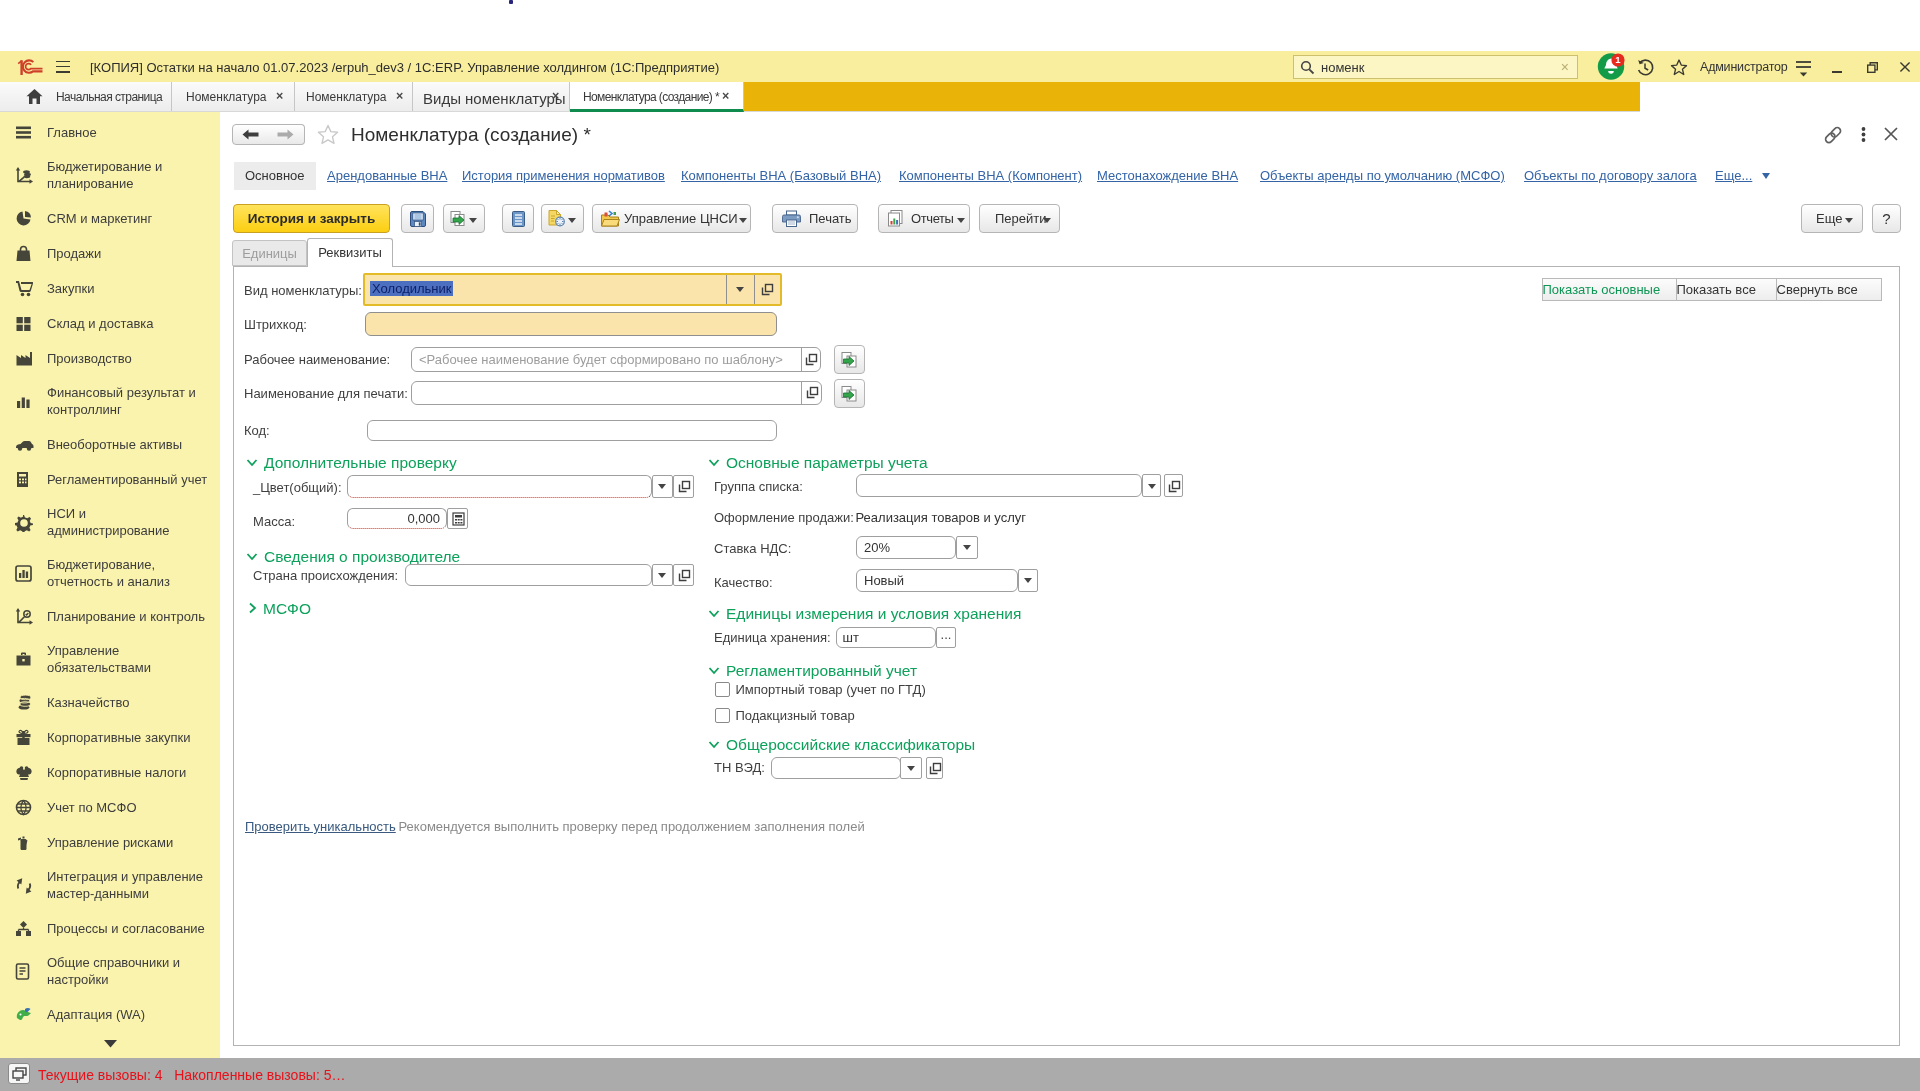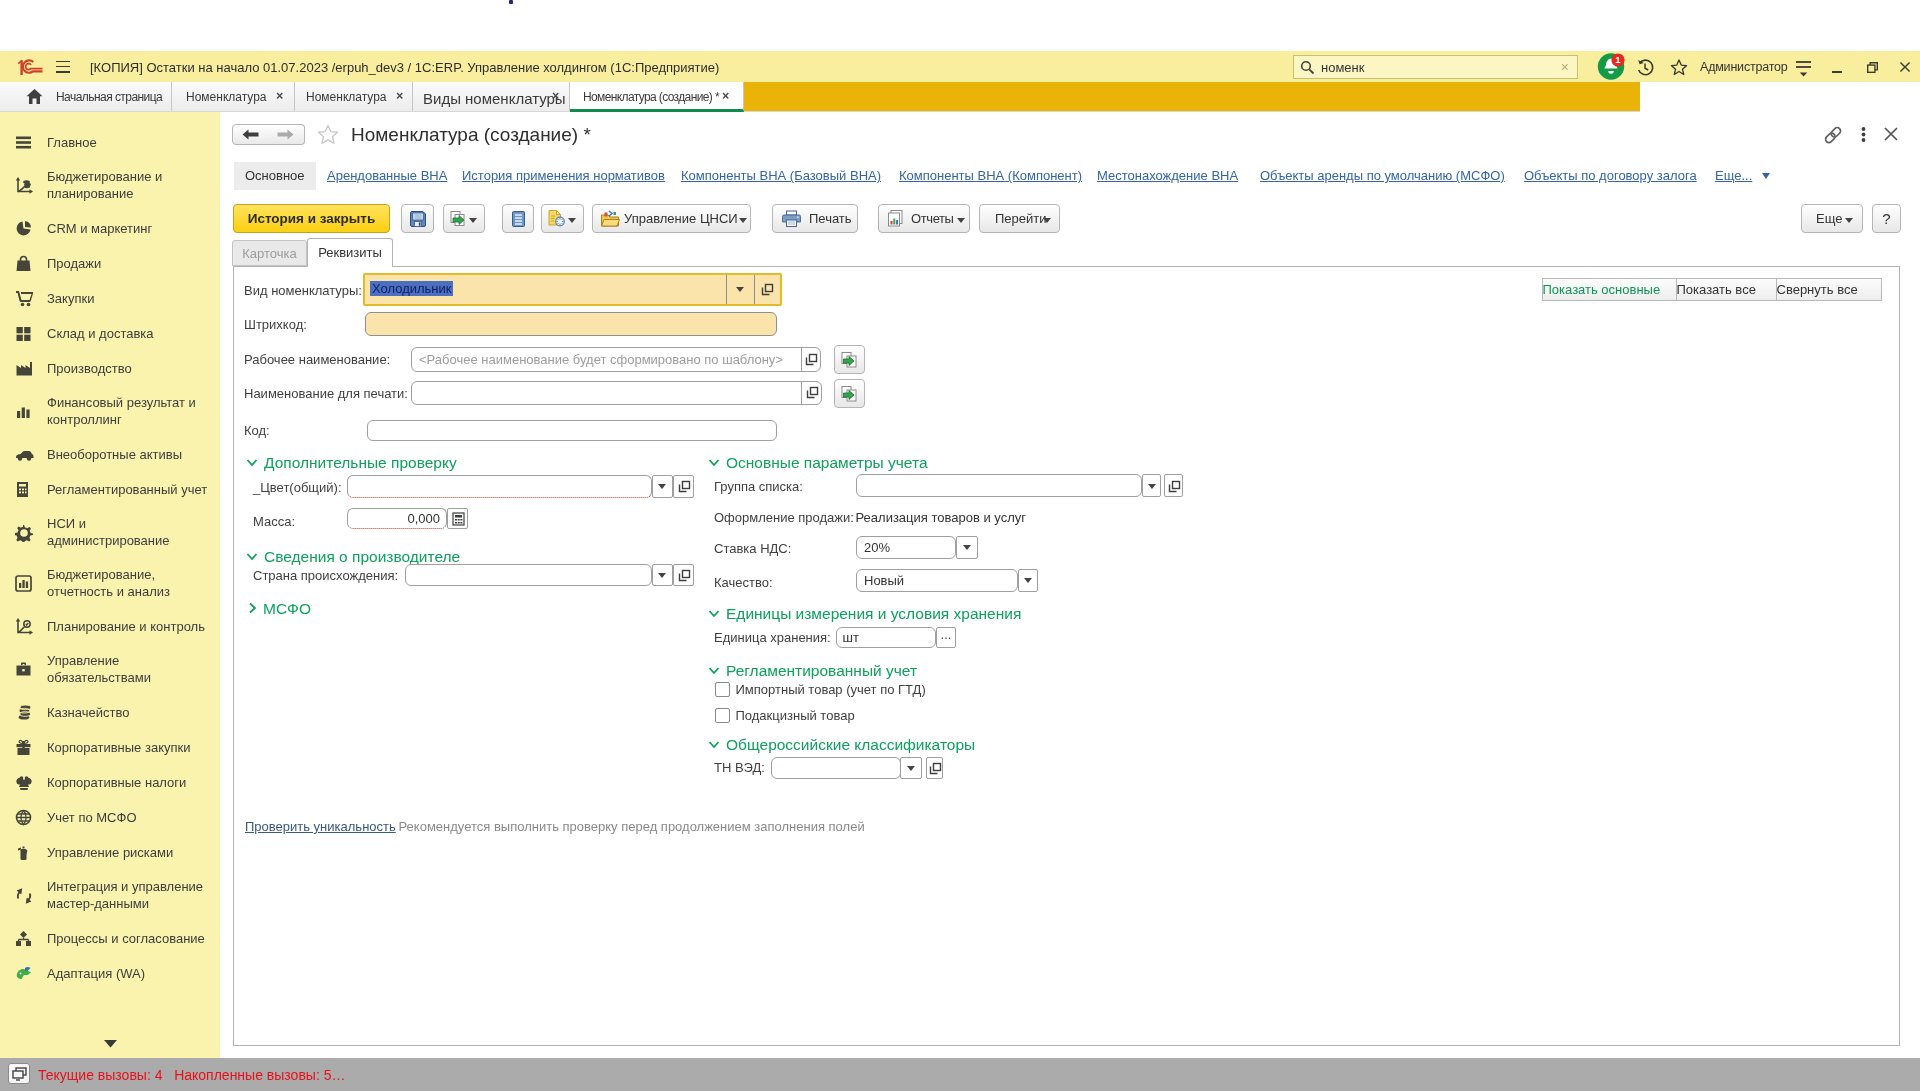--- a/index.html
+++ b/index.html
@@ -16,21 +16,21 @@
 #searchbox .sx { position:absolute; right:8px; top:3px; color:#b9ac72; font-size:14px; }
 .tbicon { position:absolute; top:4px; }
 #admin { position:absolute; left:1700px; top:9px; font-size:12.5px; letter-spacing:-0.2px; color:#333; }
 
 #tabbar { position:absolute; left:0; top:82px; width:1640px; height:30px; background:#eab308; border-bottom:1px solid #d8d8d8; }
 .tab { position:absolute; top:0; height:29px; background:linear-gradient(#fafbfa,#ebeceb); border-right:1px solid #c6c6c6; color:#3a3a3a; }
 .tab .tx { position:absolute; top:8px; font-size:12px; white-space:nowrap; }
 .tab .cl { position:absolute; top:7px; color:#4a4a4a; font-size:12.5px; font-weight:bold; }
 #tab5 { background:#fff; border-bottom:3px solid #0f8c4d; height:30px; }
 
-#sidebar { position:absolute; left:0; top:112px; width:220px; height:946px; background:#faf3ae; padding-top:13px; }
+#sidebar { position:absolute; left:0; top:112px; width:220px; height:946px; background:#faf3ae; padding-top:3px; }
 #sidebar ul { list-style:none; }
 #sidebar li { position:relative; padding:9px 4px 9px 47px; line-height:17px; color:#3d3d3d; font-size:13px; }
 #sidebar li.d { padding-top:8px; }
 #sidebar li svg { position:absolute; left:15px; top:50%; margin-top:-8.5px; }
 #sbarrow { position:absolute; left:0; top:1036px; width:220px; text-align:center; }
 
 #statusbar { position:absolute; left:0; top:1058px; width:1920px; height:33px; background:#ababab; }
 #statusbar .sicon { position:absolute; left:8px; top:5px; width:22px; height:21px; background:#f6f6f6; border:1px solid #8a8a8a; border-radius:3px; }
 #statusbar .stxt { position:absolute; left:38px; top:9px; color:#e8111a; font-size:14px; }
 
@@ -313,20 +313,26 @@
     <li><svg width="17" height="17" viewBox="0 0 17 17">
           <g fill="#45453a">
             <path d="M8.5 1 L12 4.5 L8.5 8 L5 4.5 Z"></path>
             <rect x="1" y="11" width="5" height="5"></rect>
             <rect x="11" y="11" width="5" height="5"></rect>
           </g>
           <g fill="none" stroke="#45453a" stroke-width="1.3">
             <path d="M8.5 8 V9.5 M3.5 9.5 H13.5 M3.5 9.5 V11 M13.5 9.5 V11"></path>
           </g>
         </svg>Процессы и согласование</li>
+    <li class="d"><svg width="15" height="17" viewBox="0 0 15 17">
+          <rect x="1.5" y="1" width="12" height="15" rx="1.5" fill="none" stroke="#45453a" stroke-width="1.6"></rect>
+          <g stroke="#45453a" stroke-width="1.3" fill="none">
+            <path d="M4.5 5 H10.5 M4.5 8 H10.5 M4.5 11 H8"></path>
+          </g>
+        </svg>Общие справочники и<br>настройки</li>
     <li><svg width="18" height="17" viewBox="0 0 18 17">
           <path d="M2 12 C1 8 4 4 8 4 C12 4 13 7 16 7 L14 9 C12 11 10 9 8.5 10.5 C7 12 8 14 5 14 Z" fill="#3fae49"></path>
           <path d="M10 3 C11.5 1.5 14 1.5 15.5 3 L13 5.5 C12 6.5 10.5 6 10 5 Z" fill="#3b6fb5"></path>
           <circle cx="5.5" cy="8.5" r="1" fill="#fff"></circle>
         </svg>Адаптация (WA)</li>
   </ul>
 </div>
 <div id="sbarrow"><svg width="13" height="8" viewBox="0 0 13 8">
       <path d="M0 0 H13 L6.5 7.5 Z" fill="#3a3a3a"></path>
     </svg></div>
@@ -420,21 +426,21 @@
           <rect x="1.5" y="4" width="11" height="13" fill="#fff" stroke="#8a8a8a"></rect>
           <rect x="3.5" y="12" width="2" height="3.5" fill="#d43f2f"></rect>
           <rect x="6.3" y="9.5" width="2" height="6" fill="#3fa54c"></rect>
           <rect x="9.1" y="11" width="2" height="4.5" fill="#3f6fb5"></rect>
         </svg><span style="margin-left:5px;letter-spacing:-0.4px">Отчеты</span><span class="car" style="position:absolute;right:4px;top:13px"></span></div>
     <div class="btn" style="left:759px;width:81px;text-align:left;padding-left:15px">Перейти<span class="car" style="position:absolute;right:8px;top:13px"></span></div>
     <div class="btn" style="left:1581px;width:62px;text-align:left;padding-left:14px">Еще<span class="car" style="position:absolute;right:9px;top:13px"></span></div>
     <div class="btn" style="left:1652px;width:29px;font-size:15px">?</div>
   </div>
 
-  <div id="ftab1">Карточка</div>
+  <div id="ftab1">Единицы</div>
   <div id="ftab2">Реквизиты</div>
   <div id="panel">
     <div class="showbtn" style="left:1308px;width:135px;color:#0e9655">Показать основные</div>
     <div class="showbtn" style="left:1442px;width:101px">Показать все</div>
     <div class="showbtn" style="left:1542px;width:106px">Свернуть все</div>
 
     <div class="lab" style="left:10.5px;top:16px">Вид номенклатуры:</div>
     <div style="position:absolute;left:129.5px;top:6px;width:419px;height:33px;border:2px solid #e3bb28;border-radius:2px;background:#fbe3ac">
       <span style="position:absolute;left:5px;top:6px;background:#4d6fc0;color:#0e2168;padding:0 2px">Холодильник</span>
       <div style="position:absolute;left:361px;top:0;width:28px;height:29px;border-left:1px solid #8f8f8f"></div>

